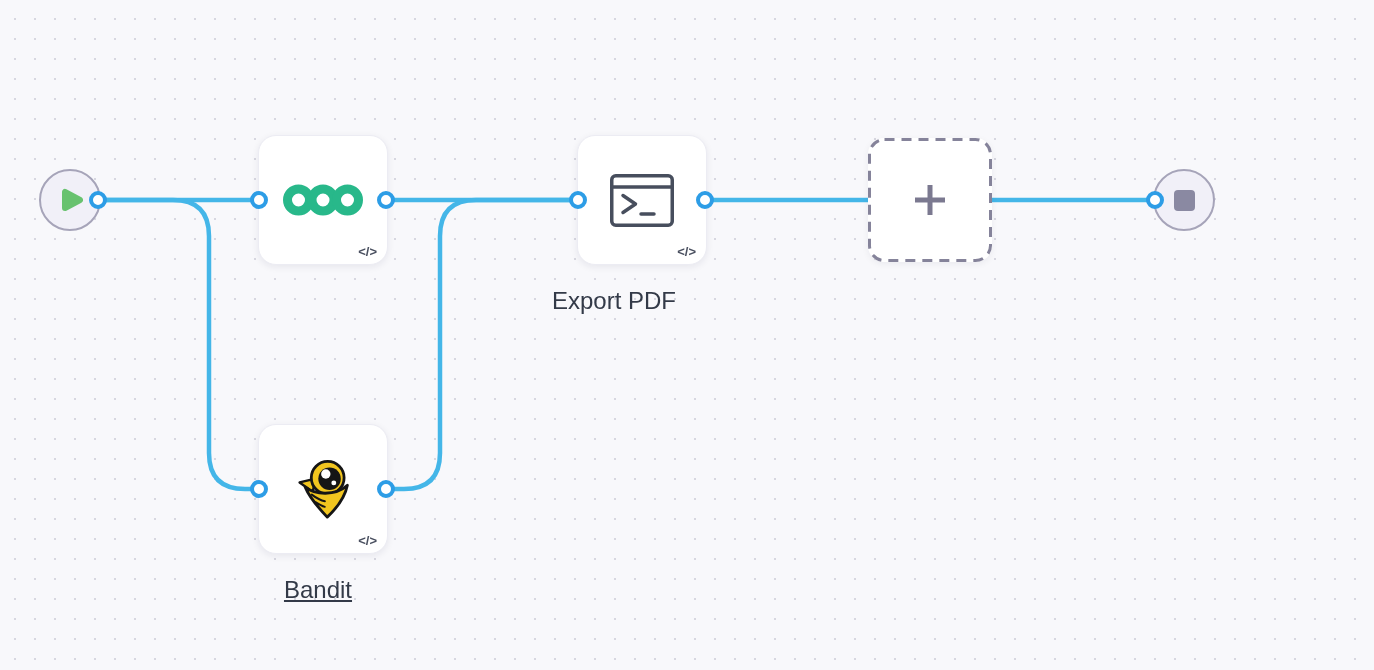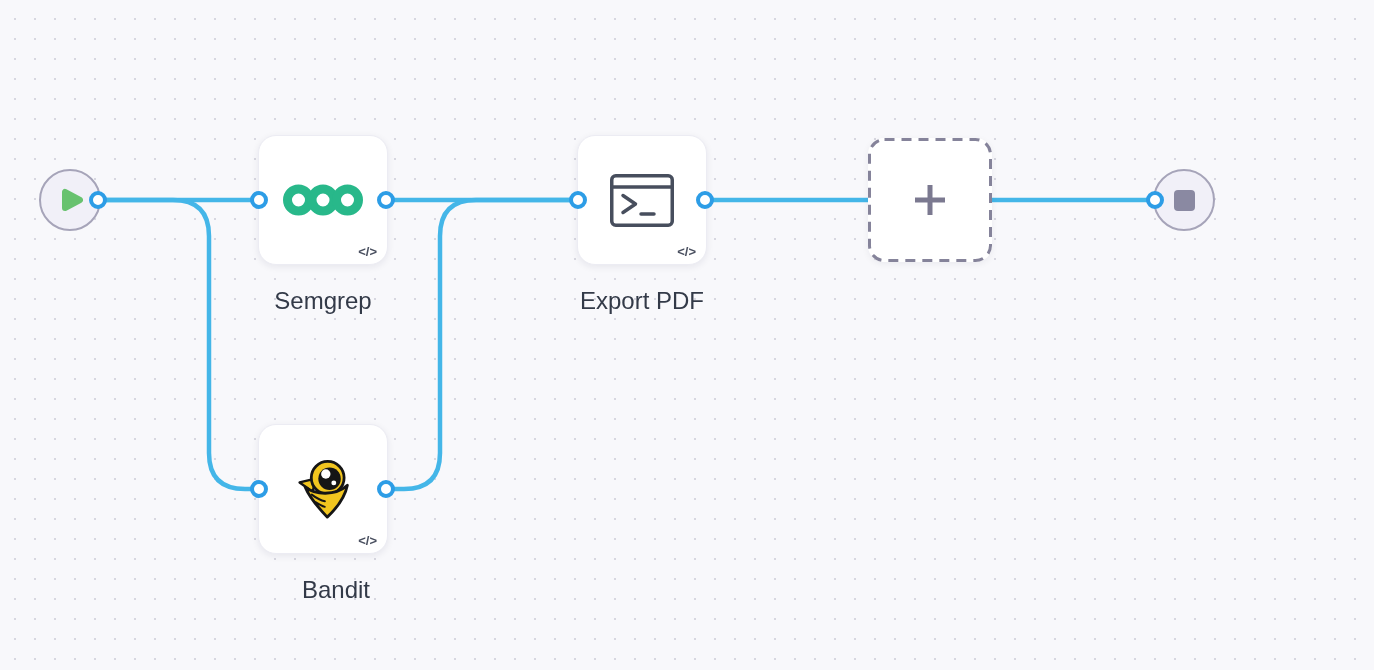--- a/index.html
+++ b/index.html
@@ -75,47 +75,46 @@
   </div>
 
   <div class="node-card" style="left:258px;top:135px;">
     <svg width="82" height="38" viewBox="0 0 82 38">
       <circle cx="16.5" cy="19" r="11" fill="none" stroke="#28b88a" stroke-width="9"></circle>
       <circle cx="41" cy="19" r="11" fill="none" stroke="#28b88a" stroke-width="9"></circle>
       <circle cx="65.5" cy="19" r="11" fill="none" stroke="#28b88a" stroke-width="9"></circle>
     </svg>
     <span class="code-badge">&lt;/&gt;</span>
   </div>
-  <div class="node-label" style="left:243px;top:287px;">Semgrep</div>
 
   <div class="node-card" style="left:258px;top:424px;">
     <svg width="60" height="64" viewBox="0 0 64 68">
       <path d="M7 27 L24 23 L21 37 Z" fill="#f1c51f" stroke="#151515" stroke-width="2.5" stroke-linejoin="round"></path>
       <circle cx="37" cy="22" r="17.5" fill="#f1c51f" stroke="#151515" stroke-width="3"></circle>
       <circle cx="39" cy="23" r="12" fill="#151515"></circle>
       <circle cx="35" cy="18" r="5" fill="#ffffff"></circle>
       <circle cx="43.5" cy="27.5" r="2.6" fill="#ffffff"></circle>
       <path d="M13 32 C23 40 45 42 58 30 C55 45 45 56 36.5 64 C28 55 18 44 13 32 Z" fill="#f1c51f" stroke="#151515" stroke-width="3" stroke-linejoin="round"></path>
       <path d="M20 40 Q28 46 34 47" stroke="#151515" stroke-width="2.2" fill="none" stroke-linecap="round"></path>
       <path d="M24 48 Q30 52 34 53" stroke="#151515" stroke-width="2" fill="none" stroke-linecap="round"></path>
     </svg>
     <span class="code-badge">&lt;/&gt;</span>
   </div>
-  <div class="node-label" style="left:256px;top:576px;">Bandit</div>
+  <div class="node-label" style="left:238px;top:576px;text-decoration:underline;">Bandit</div>
 
   <div class="node-card" style="left:577px;top:135px;">
     <svg width="64" height="53" viewBox="0 0 64 53">
       <rect x="1.75" y="1.75" width="60.5" height="49.5" rx="4" fill="none" stroke="#474e5d" stroke-width="3.5"></rect>
       <line x1="1.75" y1="13" x2="62.25" y2="13" stroke="#474e5d" stroke-width="3.5"></line>
       <polyline points="13,21.5 25.5,30 13,38.5" fill="none" stroke="#474e5d" stroke-width="3.5" stroke-linecap="round" stroke-linejoin="round"></polyline>
       <line x1="31" y1="40" x2="44" y2="40" stroke="#474e5d" stroke-width="3.5" stroke-linecap="round"></line>
     </svg>
     <span class="code-badge">&lt;/&gt;</span>
   </div>
-  <div class="node-label" style="left:562px;top:287px;">Export PDF</div>
+  <div class="node-label" style="left:534px;top:287px;">Export PDF</div>
 
   <div class="add-step">
     <svg class="dash" width="124" height="124">
       <rect x="1.5" y="1.5" width="121" height="121" rx="15" fill="none" stroke="#85839a" stroke-width="3" stroke-dasharray="10 7"></rect>
     </svg>
     <svg width="38" height="38" viewBox="0 0 38 38">
       <line x1="19" y1="4" x2="19" y2="34" stroke="#7b7990" stroke-width="5"></line>
       <line x1="4" y1="19" x2="34" y2="19" stroke="#7b7990" stroke-width="5"></line>
     </svg>
   </div>

